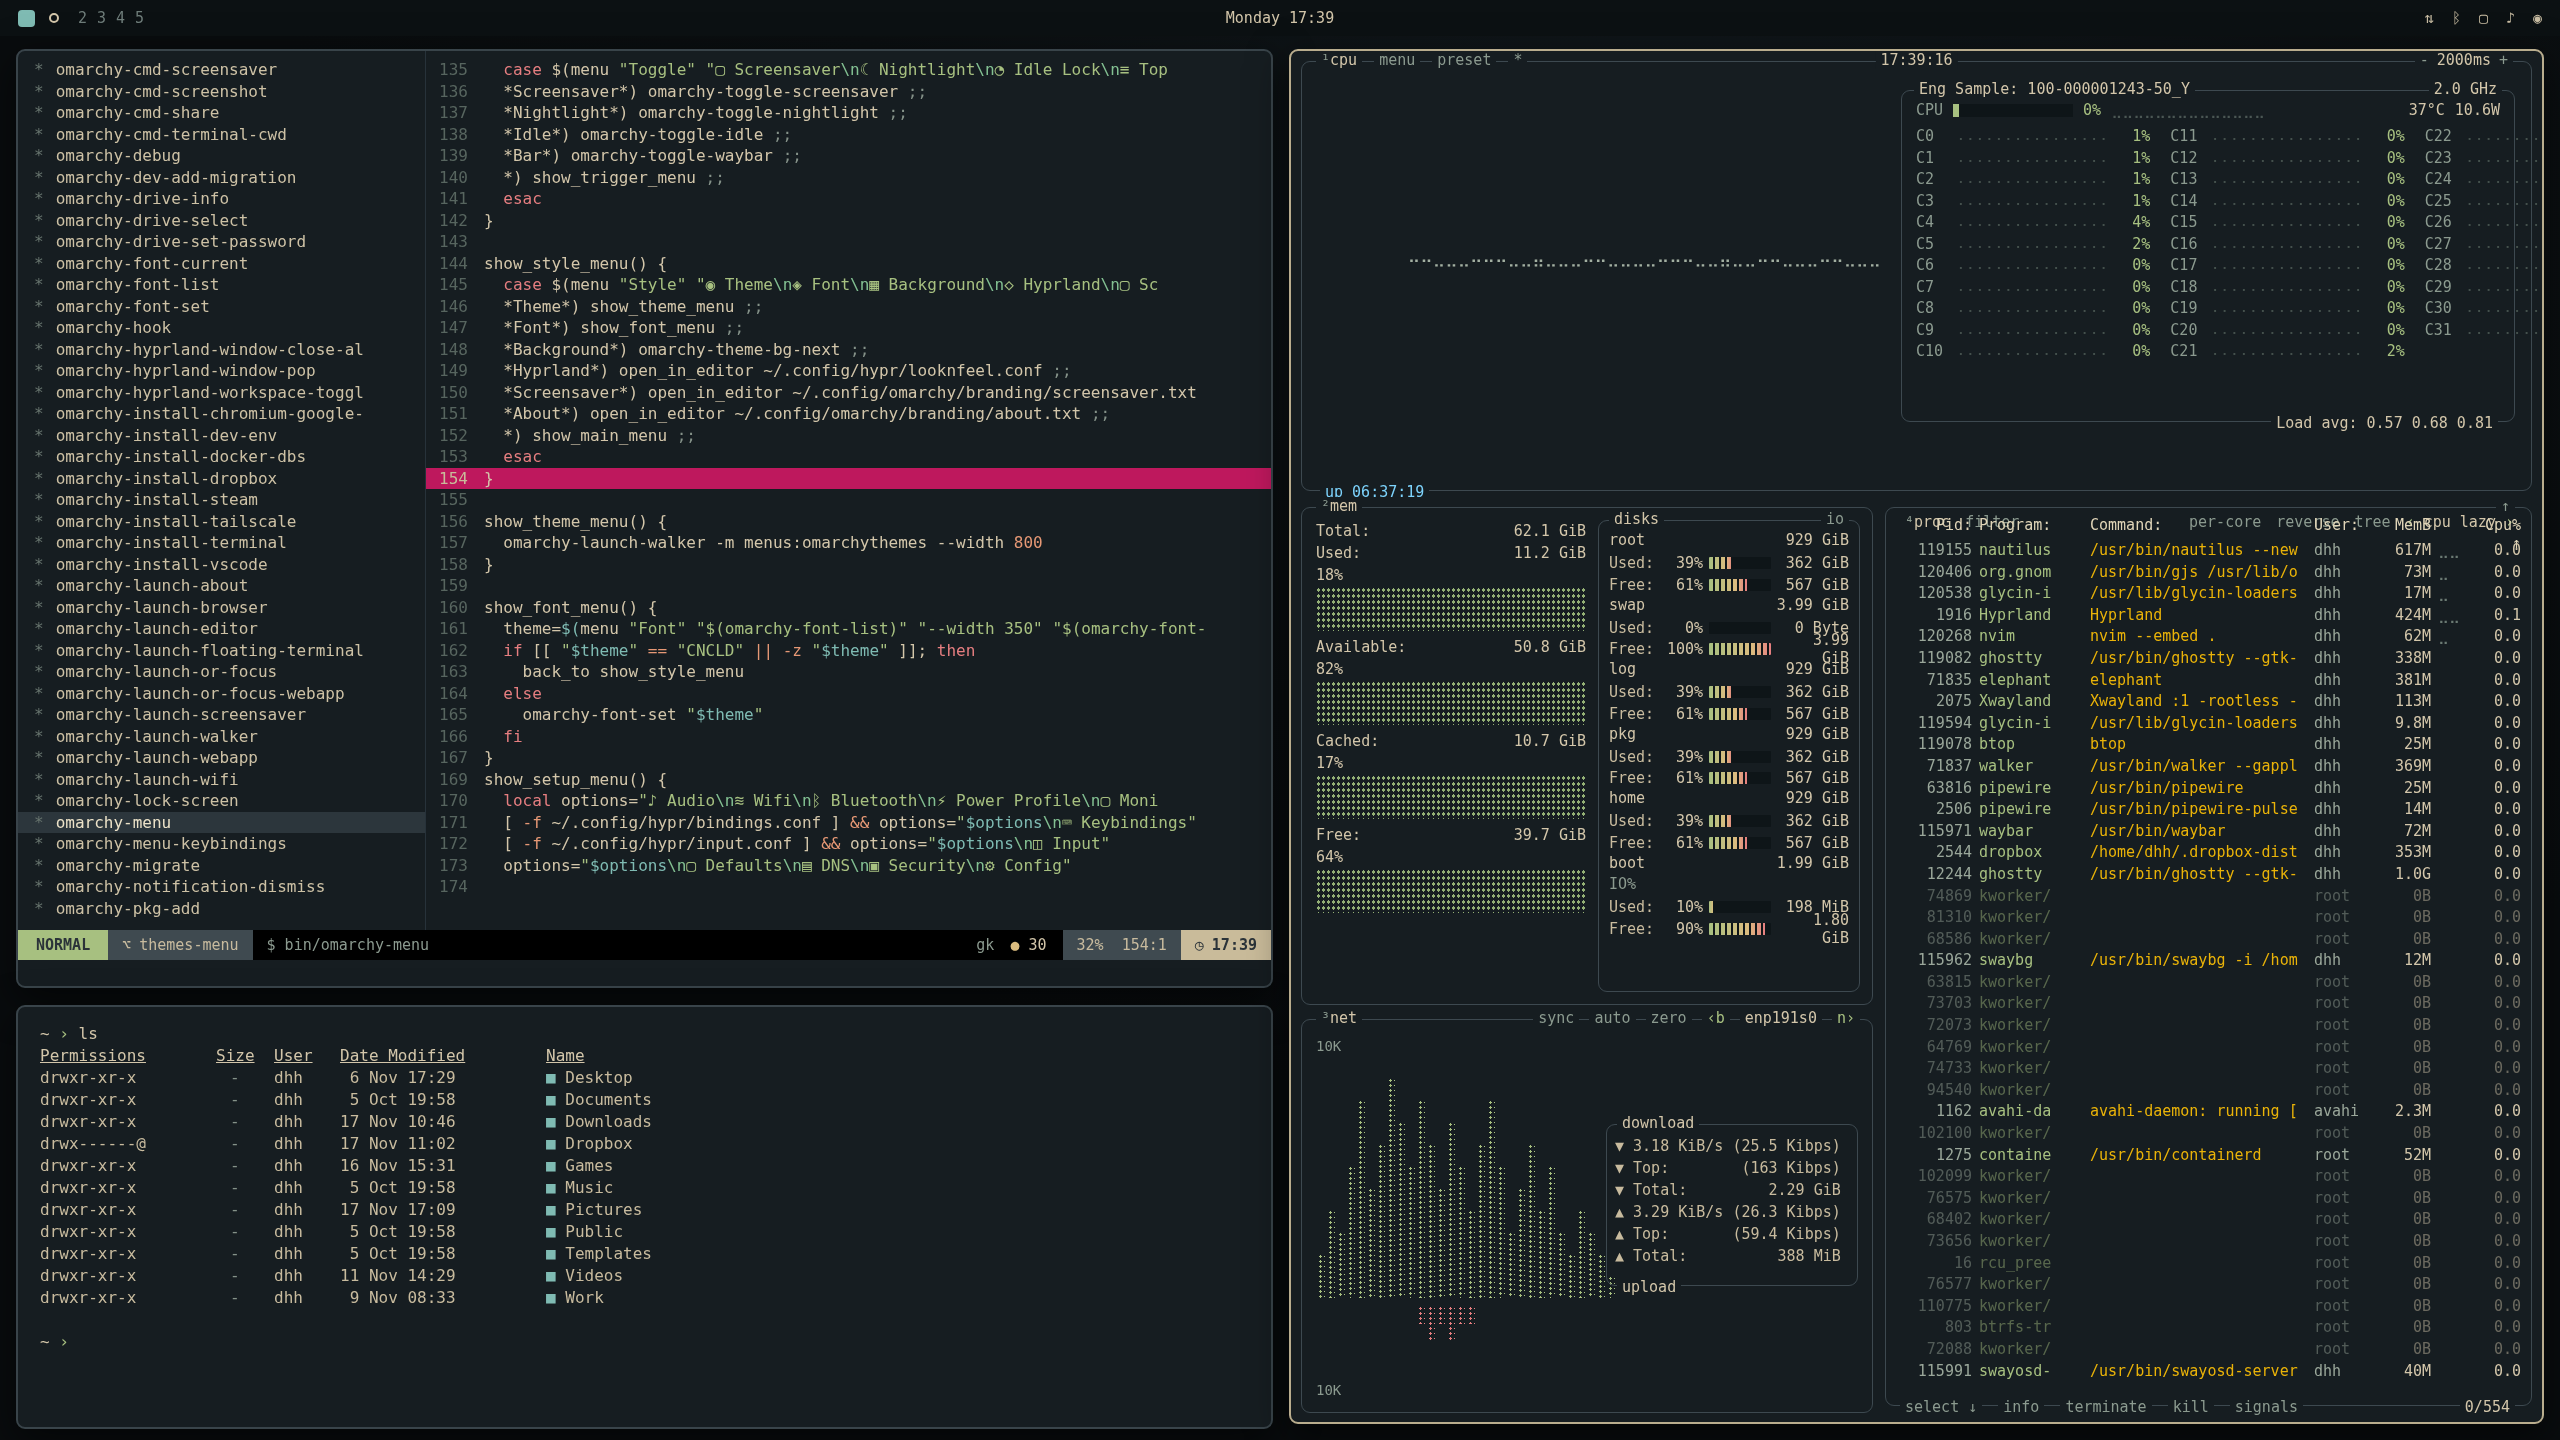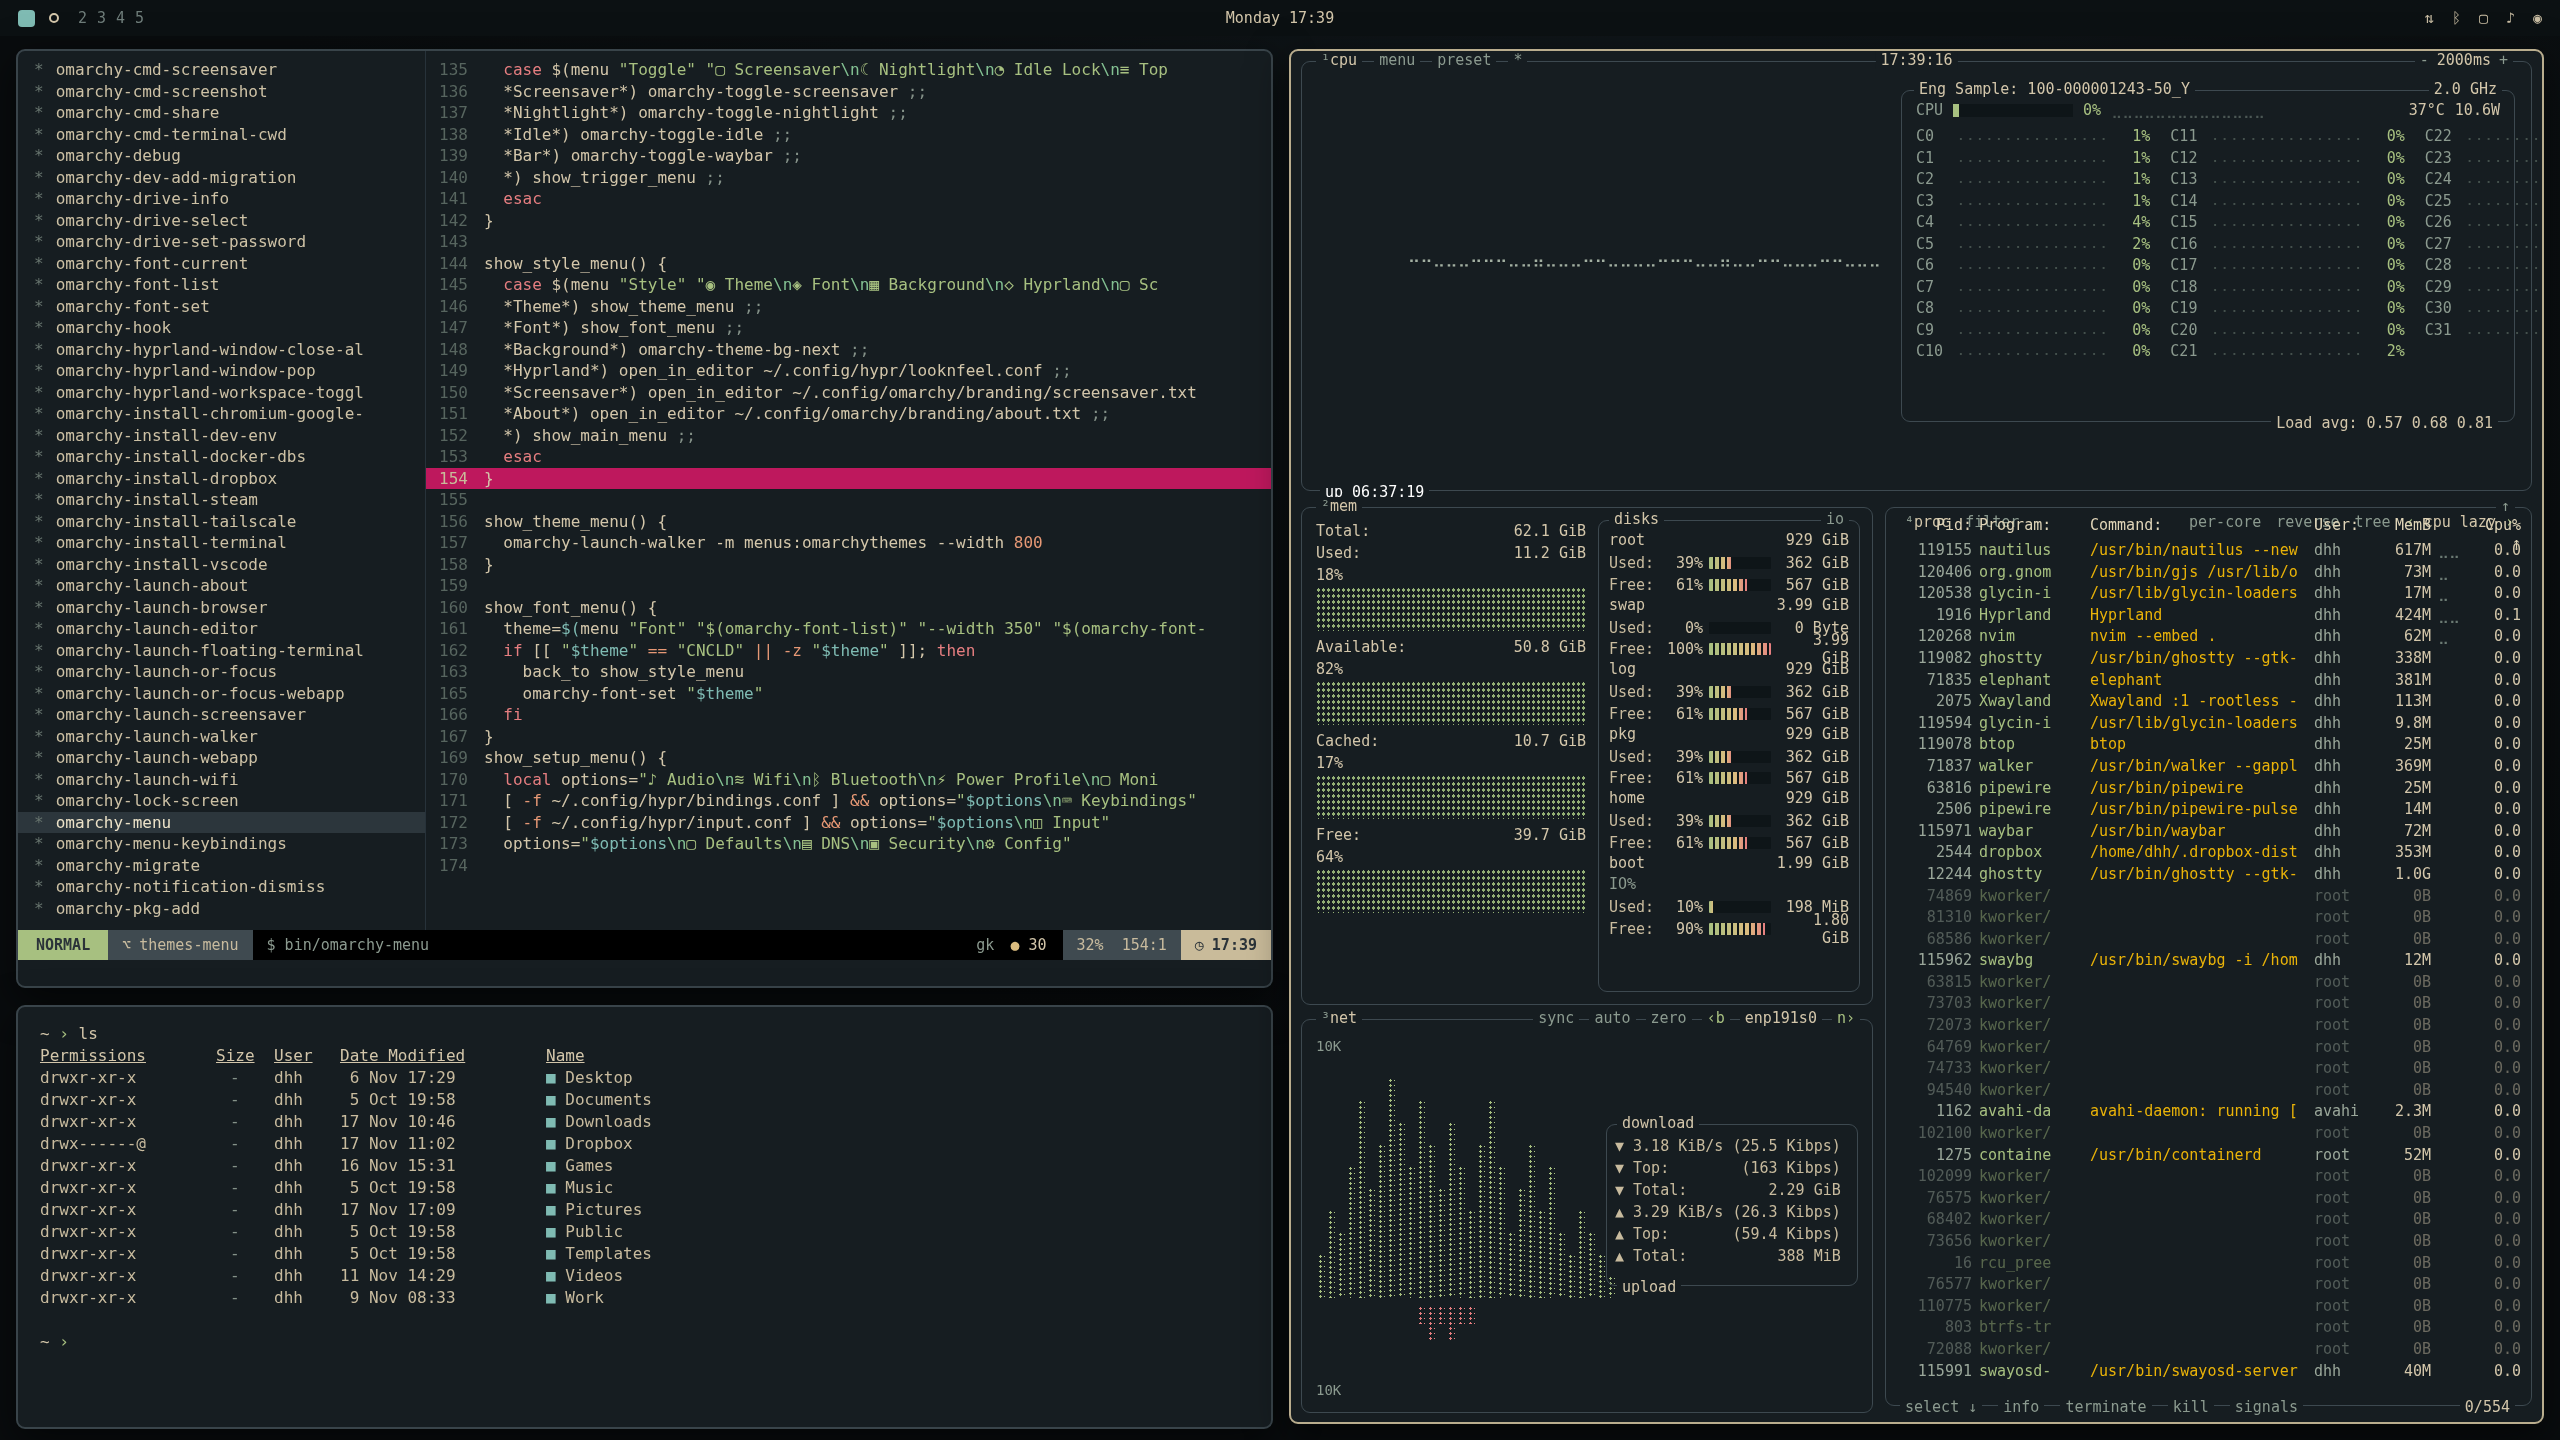--- a/index.html
+++ b/index.html
@@ -85,21 +85,21 @@
   .cpu-pct { color:#a7c080; }
   .cpu-dots { flex:1; overflow:hidden; white-space:nowrap; color:#4b5754; }
   .cpu-temp,.cpu-power { color:#d3c6aa; }
   #core-grid { display:flex; gap:20px; padding:4px 14px; }
   .core-col { flex:1; }
   .core-row { display:flex; align-items:baseline; gap:6px; height:21.5px; }
   .core-name { width:36px; color:#8b9a8f; }
   .core-lead { flex:1; overflow:hidden; white-space:nowrap; color:#47534f; font-size:13px; }
   .core-pct { width:34px; text-align:right; color:#a7c080; }
   .load-avg { position:absolute; bottom:-11px; right:16px; color:#d3c6aa; }
-  .uptime { position:absolute; bottom:-11px; left:18px; color:#ffffff; }
+  .uptime { position:absolute; bottom:-11px; left:18px; color:#7dd3fc; }
   #mem-col { position:absolute; left:14px; top:14px; width:270px; }
   .mem-kv { display:flex; justify-content:space-between; height:22px; color:#d3c6aa; }
   .mem-pct { height:21px; color:#d3c6aa; }
   .mem-graph { height:44px; margin-bottom:7px; border-radius:2px;
     background-image:radial-gradient(#93b075 1.4px, transparent 1.5px); background-size:5px 6px; }
   #disks-box { position:absolute; left:296px; top:12px; right:12px; bottom:12px; border:1px solid #3d4950; border-radius:9px; }
   .disks-title { position:absolute; top:-11px; left:10px; color:#d3c6aa; }
   .io-title { position:absolute; top:-11px; right:10px; color:#8b9a8f; }
   #disks-list { padding:10px 10px; }
   .disk-head { display:flex; justify-content:space-between; height:21.5px; color:#d3c6aa; }
@@ -317,20 +317,24 @@
         </div>
         <div class="code-row">
           <span class="gutter">162</span>
           <span class="ctext"><span class="sx-t">  </span><span class="sx-k">if</span><span class="sx-t"> [[ </span><span class="sx-s">"</span><span class="sx-v">$theme</span><span class="sx-s">"</span><span class="sx-t"> </span><span class="sx-o">==</span><span class="sx-t"> </span><span class="sx-s">"CNCLD"</span><span class="sx-t"> </span><span class="sx-o">||</span><span class="sx-t"> </span><span class="sx-o">-z</span><span class="sx-t"> </span><span class="sx-s">"</span><span class="sx-v">$theme</span><span class="sx-s">"</span><span class="sx-t"> ]]; </span><span class="sx-k">then</span></span>
         </div>
         <div class="code-row">
           <span class="gutter">163</span>
           <span class="ctext"><span class="sx-t">    back_to show_style_menu</span></span>
         </div>
         <div class="code-row">
+          <span class="gutter">164</span>
+          <span class="ctext"><span class="sx-t">  </span><span class="sx-k">else</span></span>
+        </div>
+        <div class="code-row">
           <span class="gutter">165</span>
           <span class="ctext"><span class="sx-t">    omarchy-font-set </span><span class="sx-s">"</span><span class="sx-v">$theme</span><span class="sx-s">"</span></span>
         </div>
         <div class="code-row">
           <span class="gutter">166</span>
           <span class="ctext"><span class="sx-t">  </span><span class="sx-k">fi</span></span>
         </div>
         <div class="code-row">
           <span class="gutter">167</span>
           <span class="ctext"><span class="sx-t">}</span></span>

